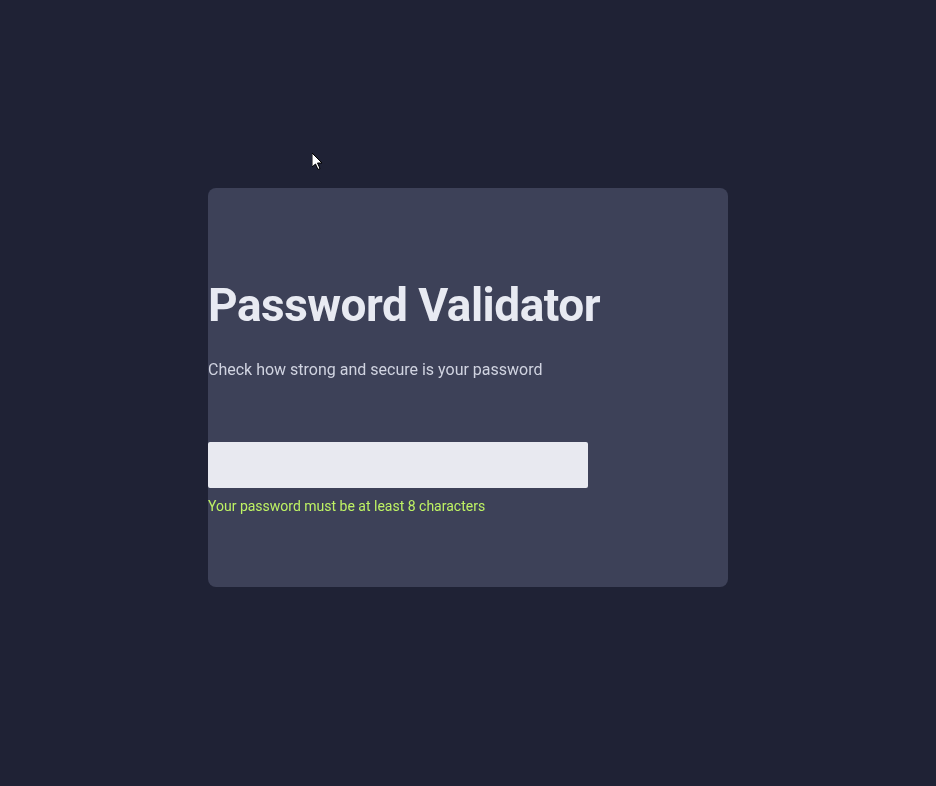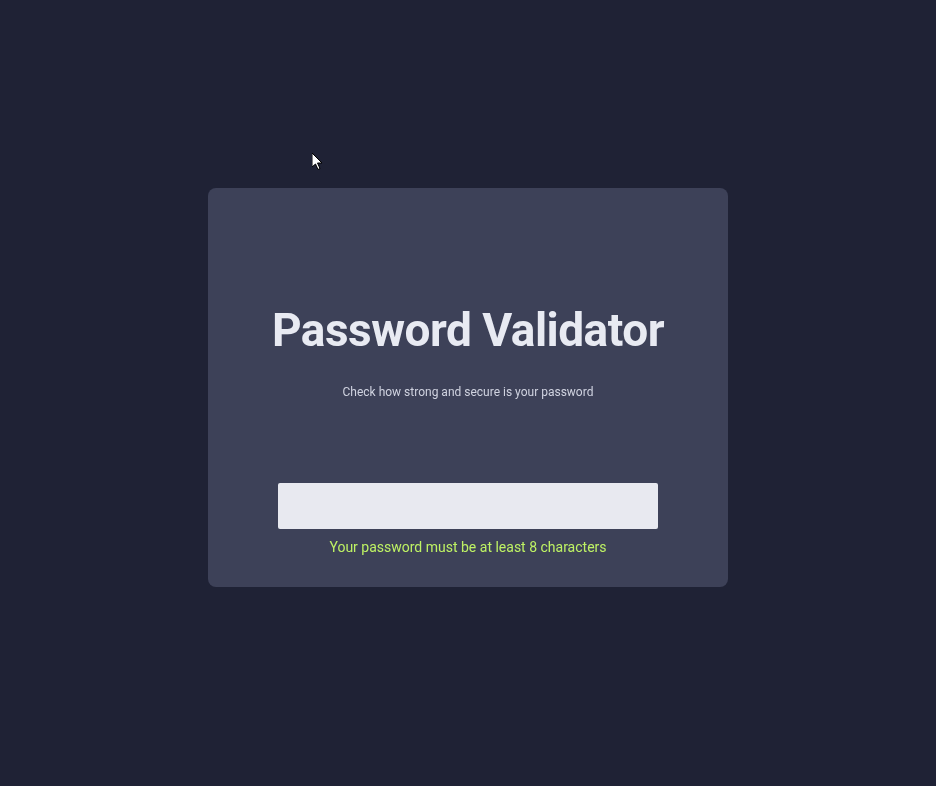--- a/index.html
+++ b/index.html
@@ -17,35 +17,35 @@
       justify-content: center;
       padding-top: 188px;
     }
     .card {
       width: 520px;
       height: 399px;
       background-color: #3d4158;
       border-radius: 8px;
       display: flex;
       flex-direction: column;
-      align-items: center;
-      padding-top: 115px;
+      align-items: flex-start;
+      padding-top: 90px;
     }
     .title {
       color: #e8eaf2;
       font-size: 46px;
       font-weight: 700;
       letter-spacing: -0.5px;
       margin-bottom: 28px;
     }
     .subtitle {
       color: #d0d3e0;
-      font-size: 12px;
+      font-size: 16px;
       font-weight: 400;
-      margin-bottom: 84px;
+      margin-bottom: 63px;
     }
     .password-input {
       width: 380px;
       height: 46px;
       background-color: #e8e9f0;
       border: none;
       border-radius: 2px;
       padding: 0 12px;
       font-size: 16px;
       outline: none;

